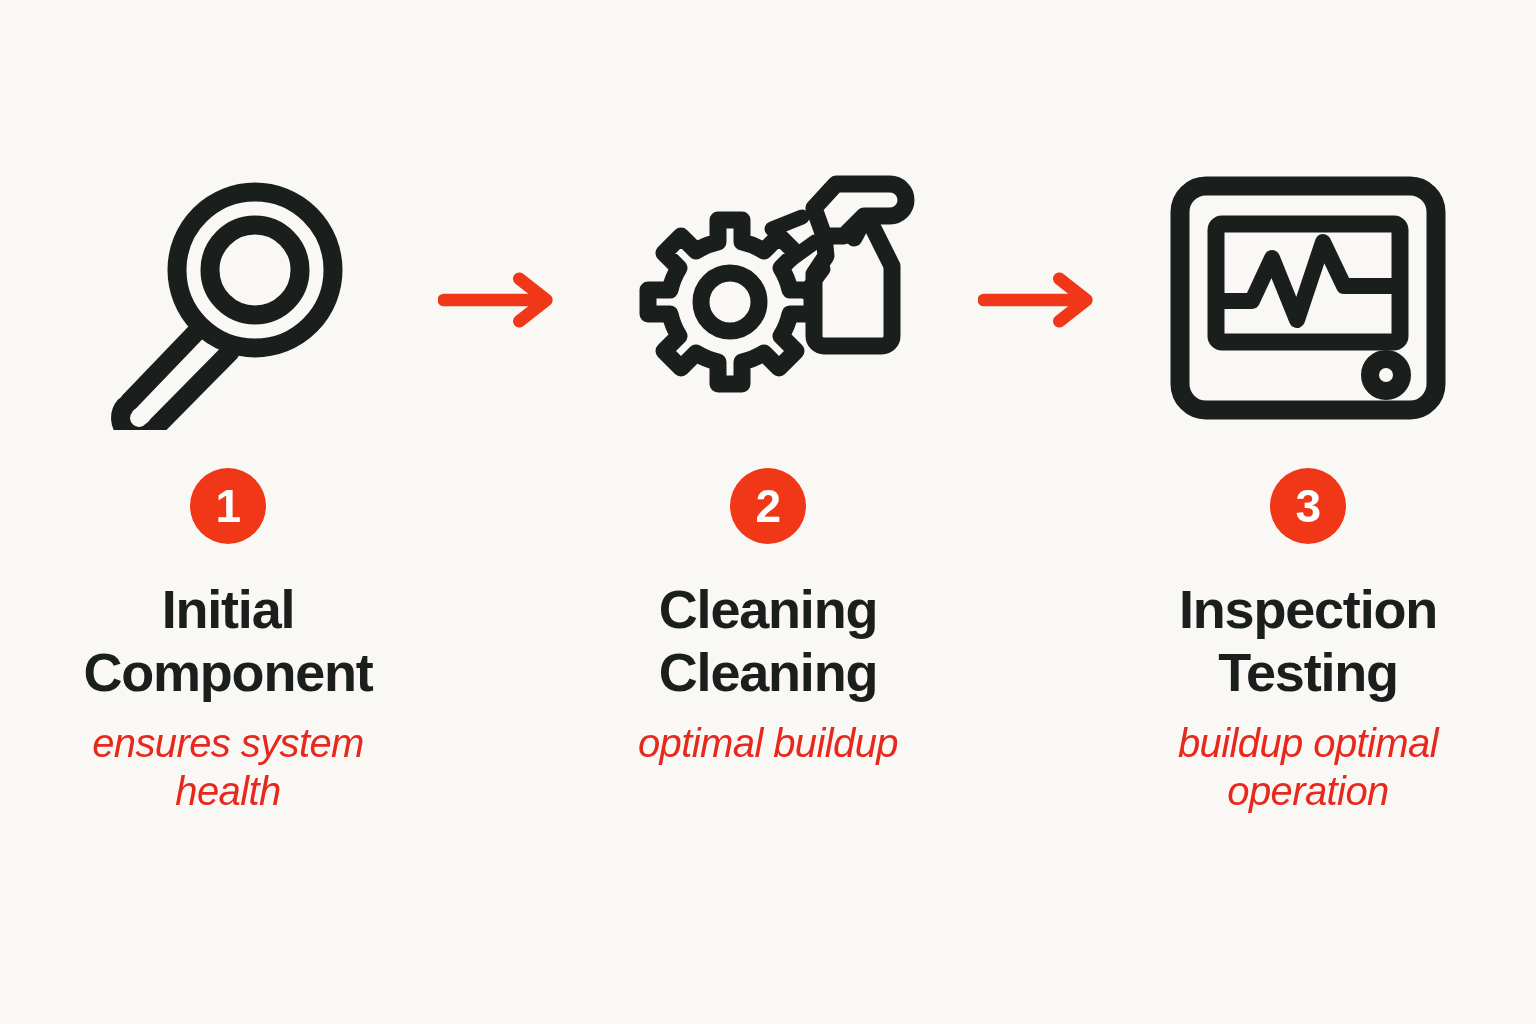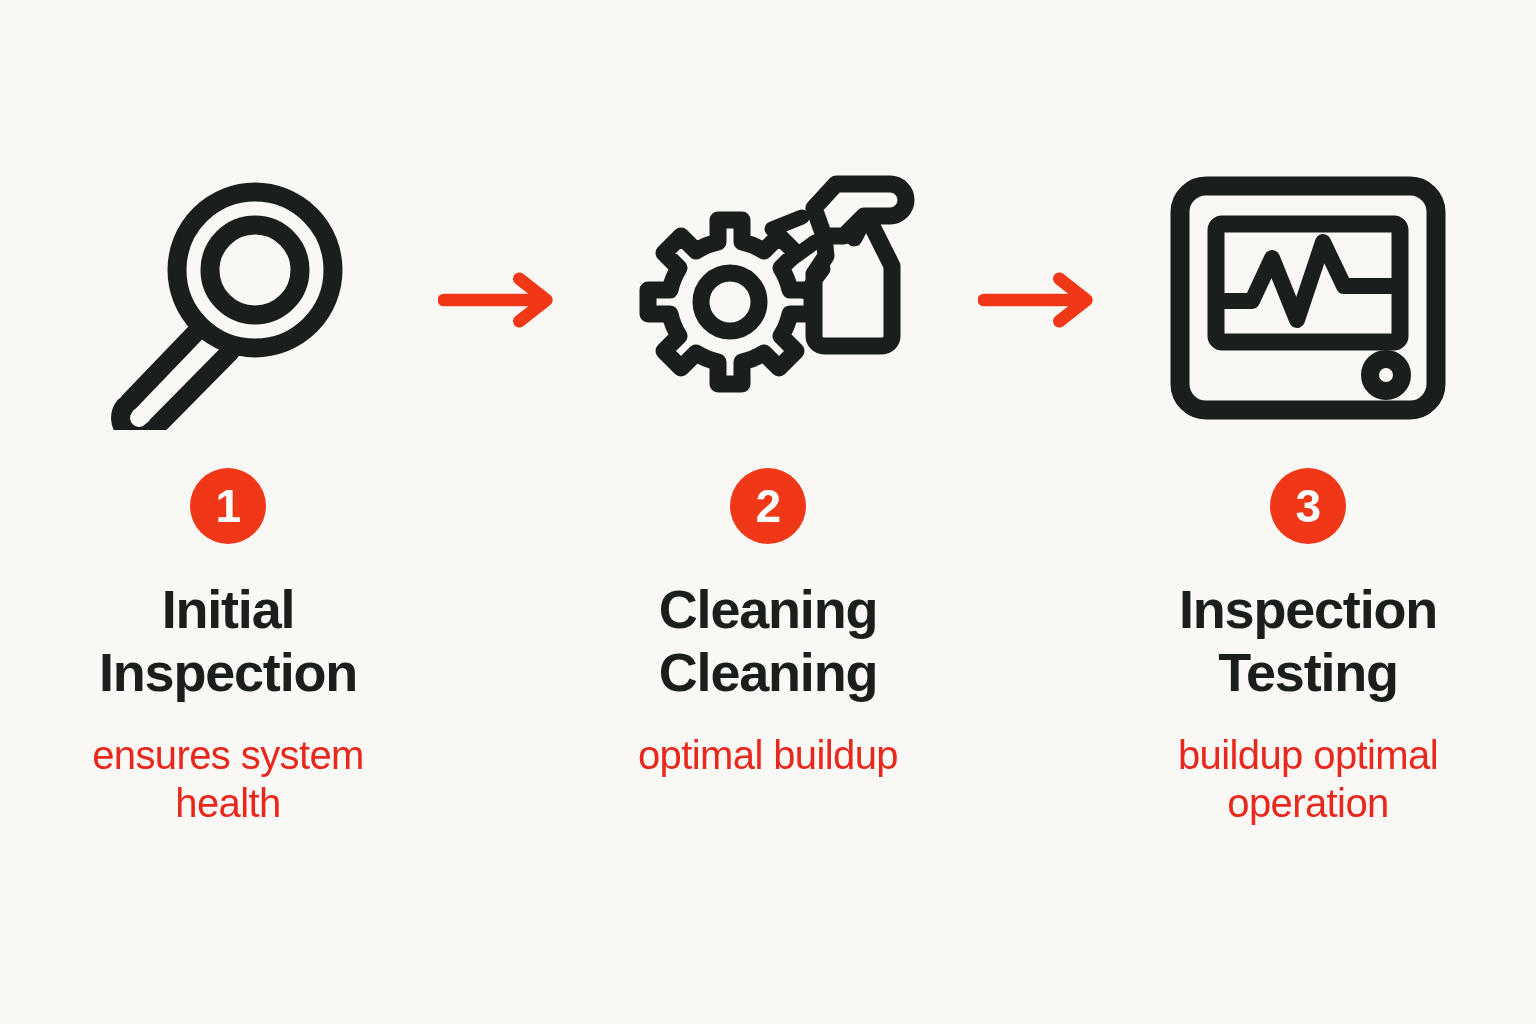--- a/index.html
+++ b/index.html
@@ -64,28 +64,29 @@
     margin-top: 34px;
     font-size: 54px;
     font-weight: bold;
     color: #1a1e1c;
     text-align: center;
     line-height: 1.16;
     letter-spacing: -1.2px;
     max-width: 400px;
   }
   .step-sub {
-    margin-top: 28px;
+    margin-top: 16px;
     font-size: 40px;
     font-weight: normal;
     color: #e8281c;
     text-align: center;
     line-height: 1.2;
     letter-spacing: -0.6px;
     max-width: 380px;
+    font-style: italic;
   }
   .connector {
     width: 120px;
     height: 300px;
     display: flex;
     align-items: center;
     justify-content: center;
     flex: 0 0 auto;
     margin-top: 0;
   }
@@ -104,21 +105,21 @@
       <div class="icon-box">
         <svg width="250" height="260" viewBox="0 0 250 260" fill="none">
           <circle cx="152" cy="100" r="78" stroke="#1a1e1c" stroke-width="19"></circle>
           <circle cx="152" cy="100" r="45" stroke="#1a1e1c" stroke-width="19"></circle>
           <path d="M98 157 L26 232" stroke="#1a1e1c" stroke-width="19" stroke-linecap="round"></path>
           <path d="M127 182 L54 256" stroke="#1a1e1c" stroke-width="19" stroke-linecap="round"></path>
           <path d="M22 236 A 17 17 0 0 0 50 260" stroke="#1a1e1c" stroke-width="19" stroke-linecap="round" fill="none"></path>
         </svg>
       </div>
       <div class="badge">1</div>
-      <div class="step-title">Initial Inspection</div>
+      <div class="step-title">Initial Component</div>
       <div class="step-sub">ensures system health</div>
     </div>
 
     <div class="connector">
       <svg width="124" height="60" viewBox="0 0 124 60" fill="none">
         <path d="M6 30 H 104" stroke="#f03818" stroke-width="13" stroke-linecap="round"></path>
         <path d="M84 8 L 112 30 L 84 52" stroke="#f03818" stroke-width="13" stroke-linecap="round" stroke-linejoin="round" fill="none"></path>
       </svg>
     </div>
 

